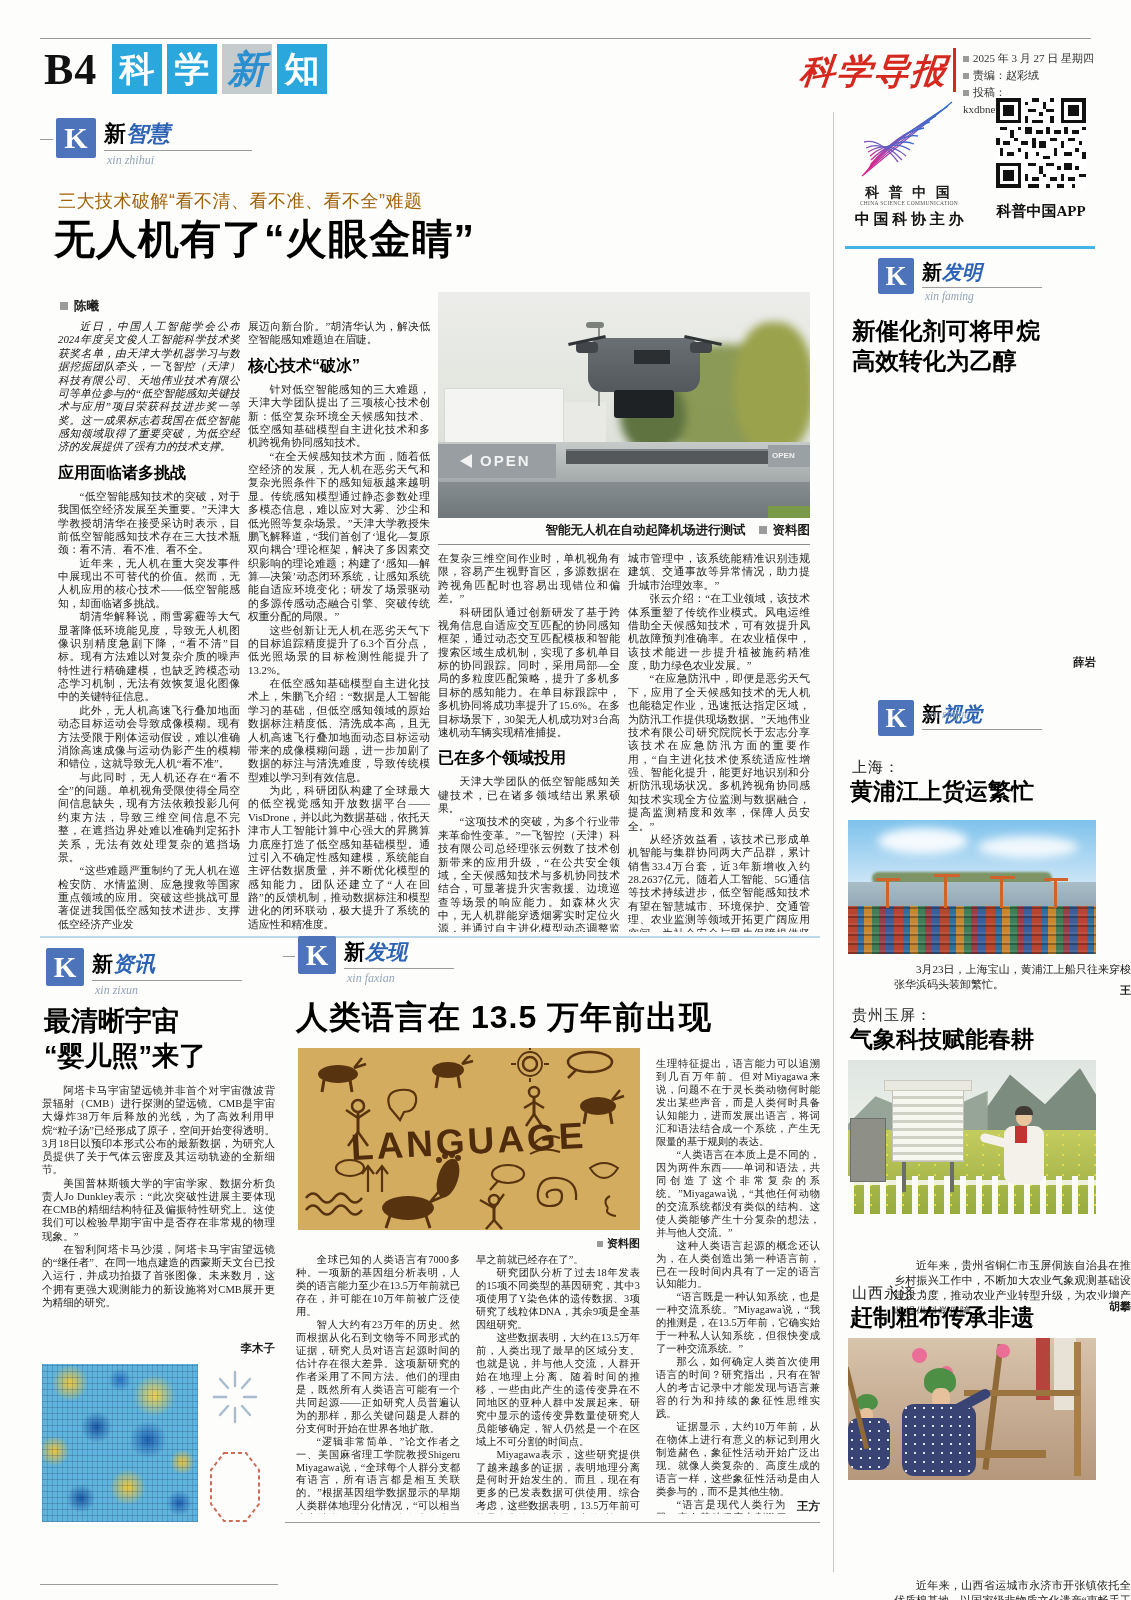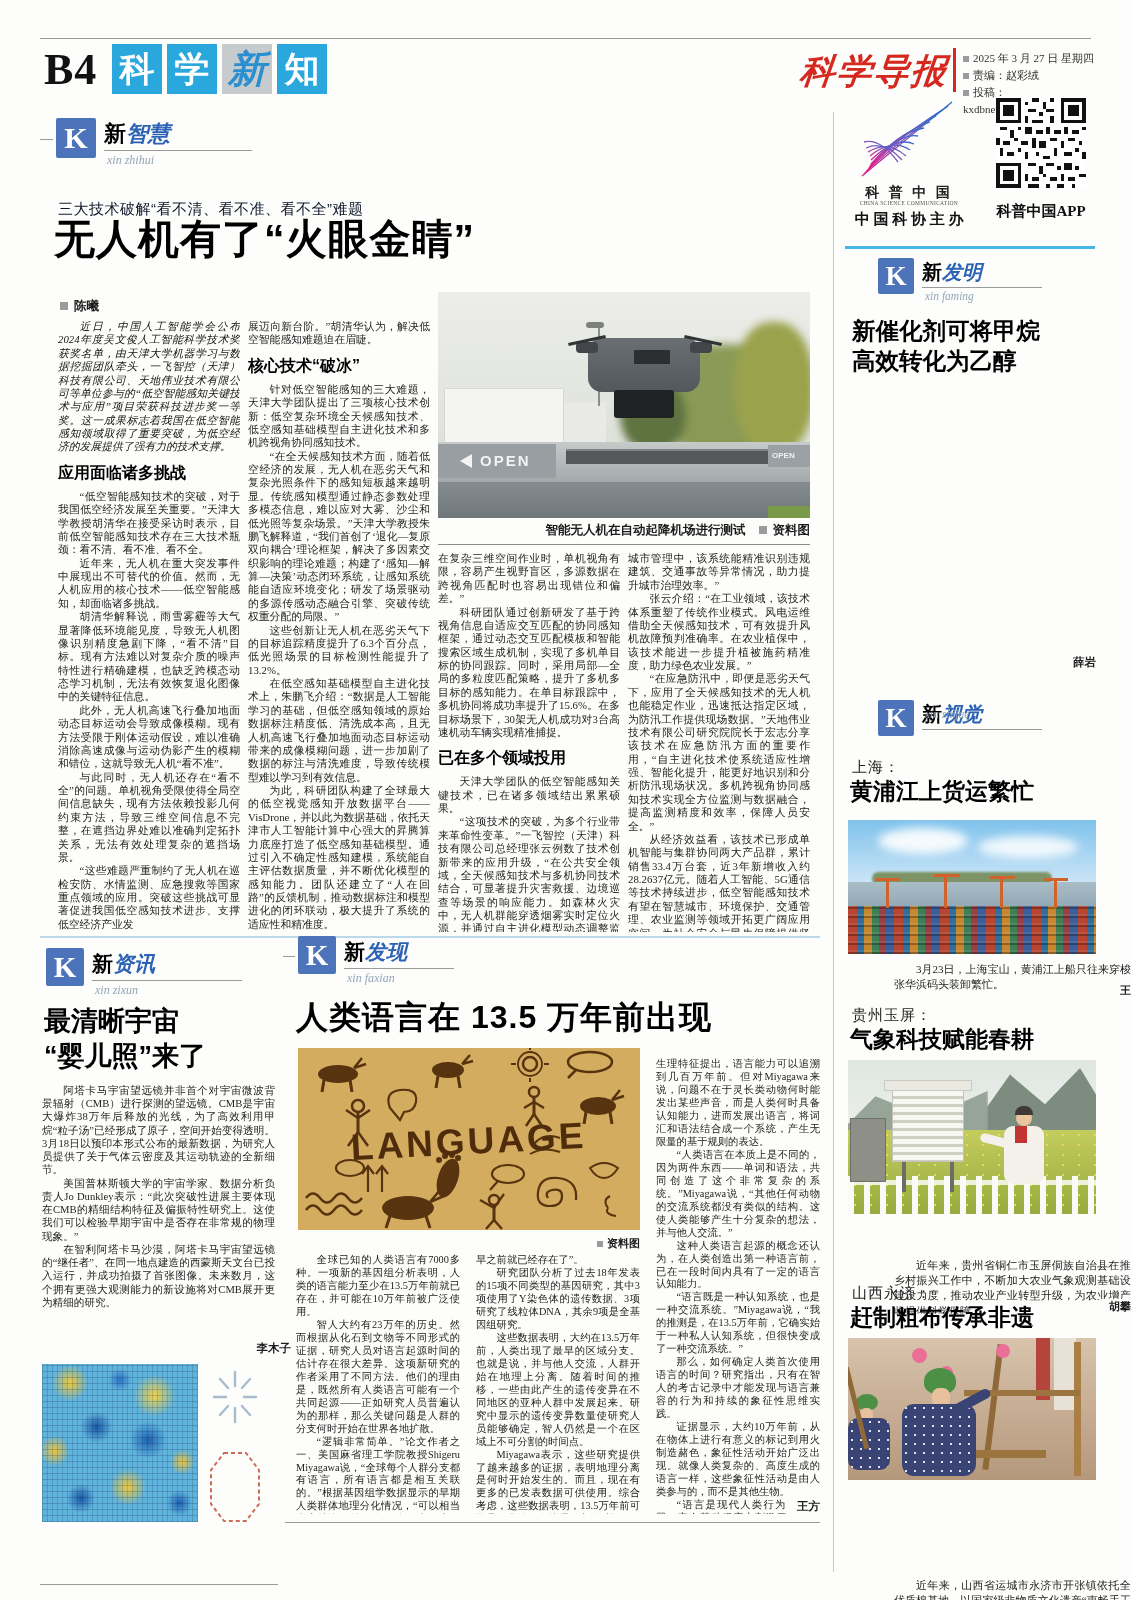--- a/index.html
+++ b/index.html
@@ -168,21 +168,21 @@
   <div class="abs" style="left:845px;top:246px;width:250px;height:3px;background:#45b5e6"></div>
 
   <div class="abs rule" style="left:40px;top:139px;width:13px;height:1px"></div>
   <div class="abs kbox" style="left:56px;top:118px;width:40px;height:40px;font-size:30px">K</div>
   <div class="abs sec-title" style="left:104px;top:119px;font-size:22px">
     <span class="pre">新</span><span class="scr">智慧</span>
   </div>
   <div class="abs rule" style="left:104px;top:150px;width:148px;height:1px"></div>
   <div class="abs pinyin" style="left:107px;top:153px">xin zhihui</div>
 
-  <div class="abs sans" style="left:58px;top:200px;font-size:15px;color:#0f172a;letter-spacing:0.5px">三大技术破解“看不清、看不准、看不全”难题</div>
+  <div class="abs sans" style="left:58px;top:189px;font-size:18px;color:#a16207;letter-spacing:0.5px">三大技术破解“看不清、看不准、看不全”难题</div>
   <div class="abs headline" style="left:54px;top:212px;font-size:41px;letter-spacing:1px">无人机有了“火眼金睛”</div>
   <div class="abs" style="left:60px;top:298px;font-size:12.5px;font-weight:bold">
     <span class="sqr"></span><span>陈曦</span>
   </div>
 
   <div class="abs colflow" style="left:58px;top:320px;width:182px;height:612px">
       <div class="blk-lead">近日，中国人工智能学会公布2024年度吴文俊人工智能科学技术奖获奖名单，由天津大学机器学习与数据挖掘团队牵头，一飞智控（天津）科技有限公司、天地伟业技术有限公司等单位参与的“低空智能感知关键技术与应用”项目荣获科技进步奖一等奖。这一成果标志着我国在低空智能感知领域取得了重要突破，为低空经济的发展提供了强有力的技术支撑。</div>
       <div class="blk-h">应用面临诸多挑战</div>
       <div class="blk-p">“低空智能感知技术的突破，对于我国低空经济发展至关重要。”天津大学教授胡清华在接受采访时表示，目前低空智能感知技术存在三大技术瓶颈：看不清、看不准、看不全。</div>
       <div class="blk-p">近年来，无人机在重大突发事件中展现出不可替代的价值。然而，无人机应用的核心技术——低空智能感知，却面临诸多挑战。</div>
@@ -365,21 +365,21 @@
 
   <div class="abs headline" style="left:44px;top:1004px;font-size:27px;line-height:1.3">
     <div>最清晰宇宙</div>
     <div>“婴儿照”来了</div>
   </div>
   <div class="abs colflow" style="left:42px;top:1084px;width:233px;height:272px;font-size:10.6px;line-height:1.25">
       <div class="blk-p">阿塔卡马宇宙望远镜并非首个对宇宙微波背景辐射（CMB）进行探测的望远镜。CMB是宇宙大爆炸38万年后释放的光线，为了高效利用甲烷“粒子汤”已经形成了原子，空间开始变得透明。3月18日以预印本形式公布的最新数据，为研究人员提供了关于气体云密度及其运动轨迹的全新细节。</div>
       <div class="blk-p">美国普林斯顿大学的宇宙学家、数据分析负责人Jo Dunkley表示：“此次突破性进展主要体现在CMB的精细结构特征及偏振特性研究上。这使我们可以检验早期宇宙中是否存在非常规的物理现象。”</div>
       <div class="blk-p">在智利阿塔卡马沙漠，阿塔卡马宇宙望远镜的“继任者”、在同一地点建造的西蒙斯天文台已投入运行，并成功拍摄了首张图像。未来数月，这个拥有更强大观测能力的新设施将对CMB展开更为精细的研究。</div>
     </div>
-  <div class="abs" style="left:58px;top:1084px;width:233px;height:272px;pointer-events:none">
+  <div class="abs" style="left:42px;top:1084px;width:233px;height:272px;pointer-events:none">
     <span class="flow-sig">李木子</span>
   </div>
 
   <div class="photo" style="left:42px;top:1364px;width:156px;height:158px">
     <div class="abs" style="left:0;top:0;right:0;bottom:0;background:
       radial-gradient(circle 26px at 18% 12%,#f0c83a,rgba(240,200,58,0) 70%),
       radial-gradient(circle 30px at 72% 20%,#f2d24a,rgba(240,200,58,0) 70%),
       radial-gradient(circle 22px at 8% 55%,#eec43a,rgba(240,200,58,0) 70%),
       radial-gradient(circle 26px at 55% 78%,#f0c83a,rgba(240,200,58,0) 70%),
       radial-gradient(circle 18px at 90% 62%,#eec43a,rgba(240,200,58,0) 70%),

